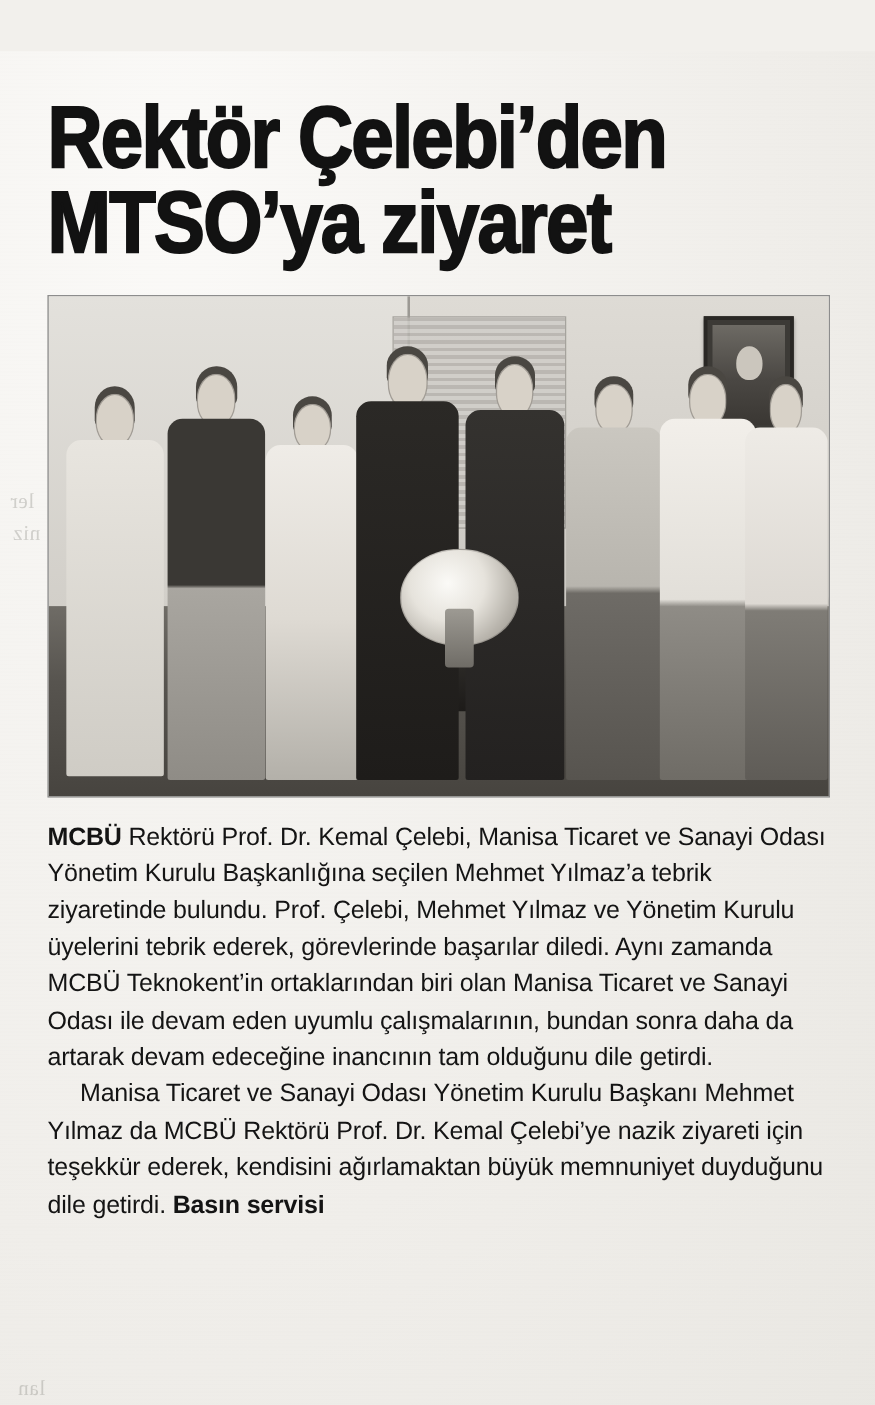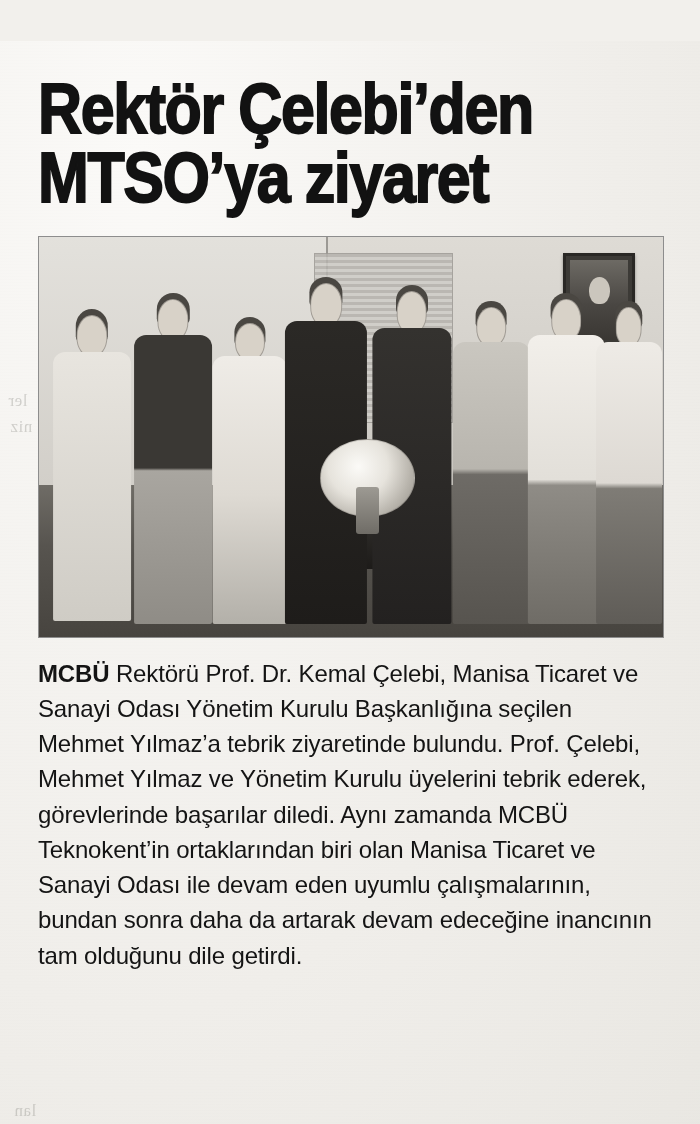--- a/index.html
+++ b/index.html
@@ -173,21 +173,21 @@
     top: 62%;
     width: 24%;
     height: 62%;
     background: linear-gradient(to bottom, #9d9a93, #6f6c66);
     border-radius: 3px;
   }
 
   .article {
     margin-top: 18px;
     width: 624px;
-    font-size: 24px;
+    font-size: 20px;
     line-height: 1.47;
     color: #141414;
     text-align: left;
     letter-spacing: -0.15px;
   }
   .article p {
     margin: 0;
   }
   .article p.p2 {
     text-indent: 26px;
@@ -290,15 +290,16 @@
         <div class="head" style="width:36%; height:12%; top:2%;"></div>
         <div class="body" style="width:96%; height:88%; top:13%; background:linear-gradient(to bottom,#eeebe6 0%,#ddd9d3 50%,#7f7c76 52%,#5f5c57 100%);"></div>
       </div>
 
       <div class="bouquet"></div>
     </div>
   </div>
 
   <div class="article">
     <p class="p1"><span class="lead-in">MCBÜ</span><span> Rektörü Prof. Dr. Kemal Çelebi, Manisa Ticaret ve Sanayi Odası Yönetim Kurulu Başkanlığına seçilen Mehmet Yılmaz’a tebrik ziyaretinde bulundu. Prof. Çelebi, Mehmet Yılmaz ve Yönetim Kurulu üyelerini tebrik ederek, görevlerinde başarılar diledi. Aynı zamanda MCBÜ Teknokent’in ortaklarından biri olan Manisa Ticaret ve Sanayi Odası ile devam eden uyumlu çalışmalarının, bundan sonra daha da artarak devam edeceğine inancının tam olduğunu dile getirdi.</span></p>
+    <p class="p2"><span>Manisa Ticaret ve Sanayi Odası Yönetim Kurulu Başkanı Mehmet Yılmaz da MCBÜ Rektörü Prof. Dr. Kemal Çelebi’ye nazik ziyareti için teşekkür ederek, kendisini ağırlamaktan büyük memnuniyet duyduğunu dile getirdi. </span><span class="signoff">Basın servisi</span></p>
   </div>
 
 </div>
 
 </body></html>

